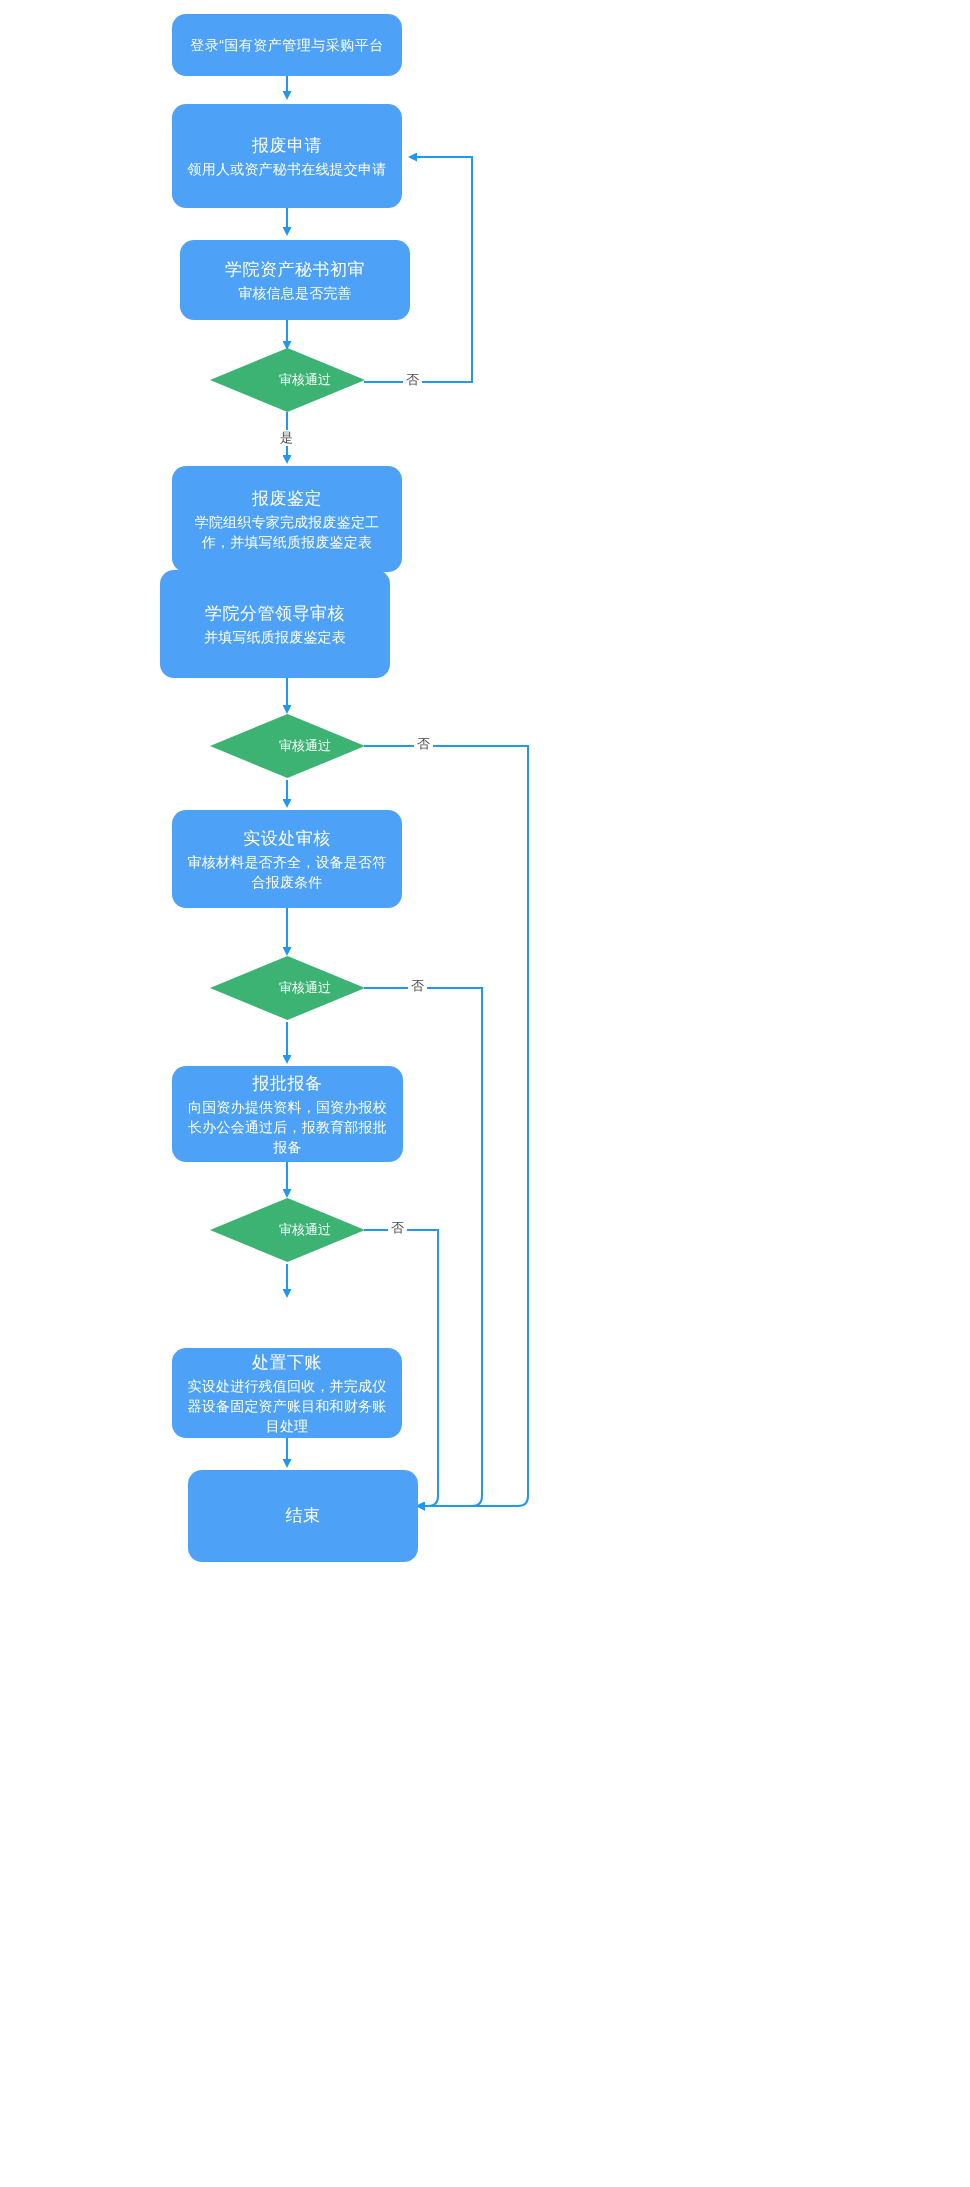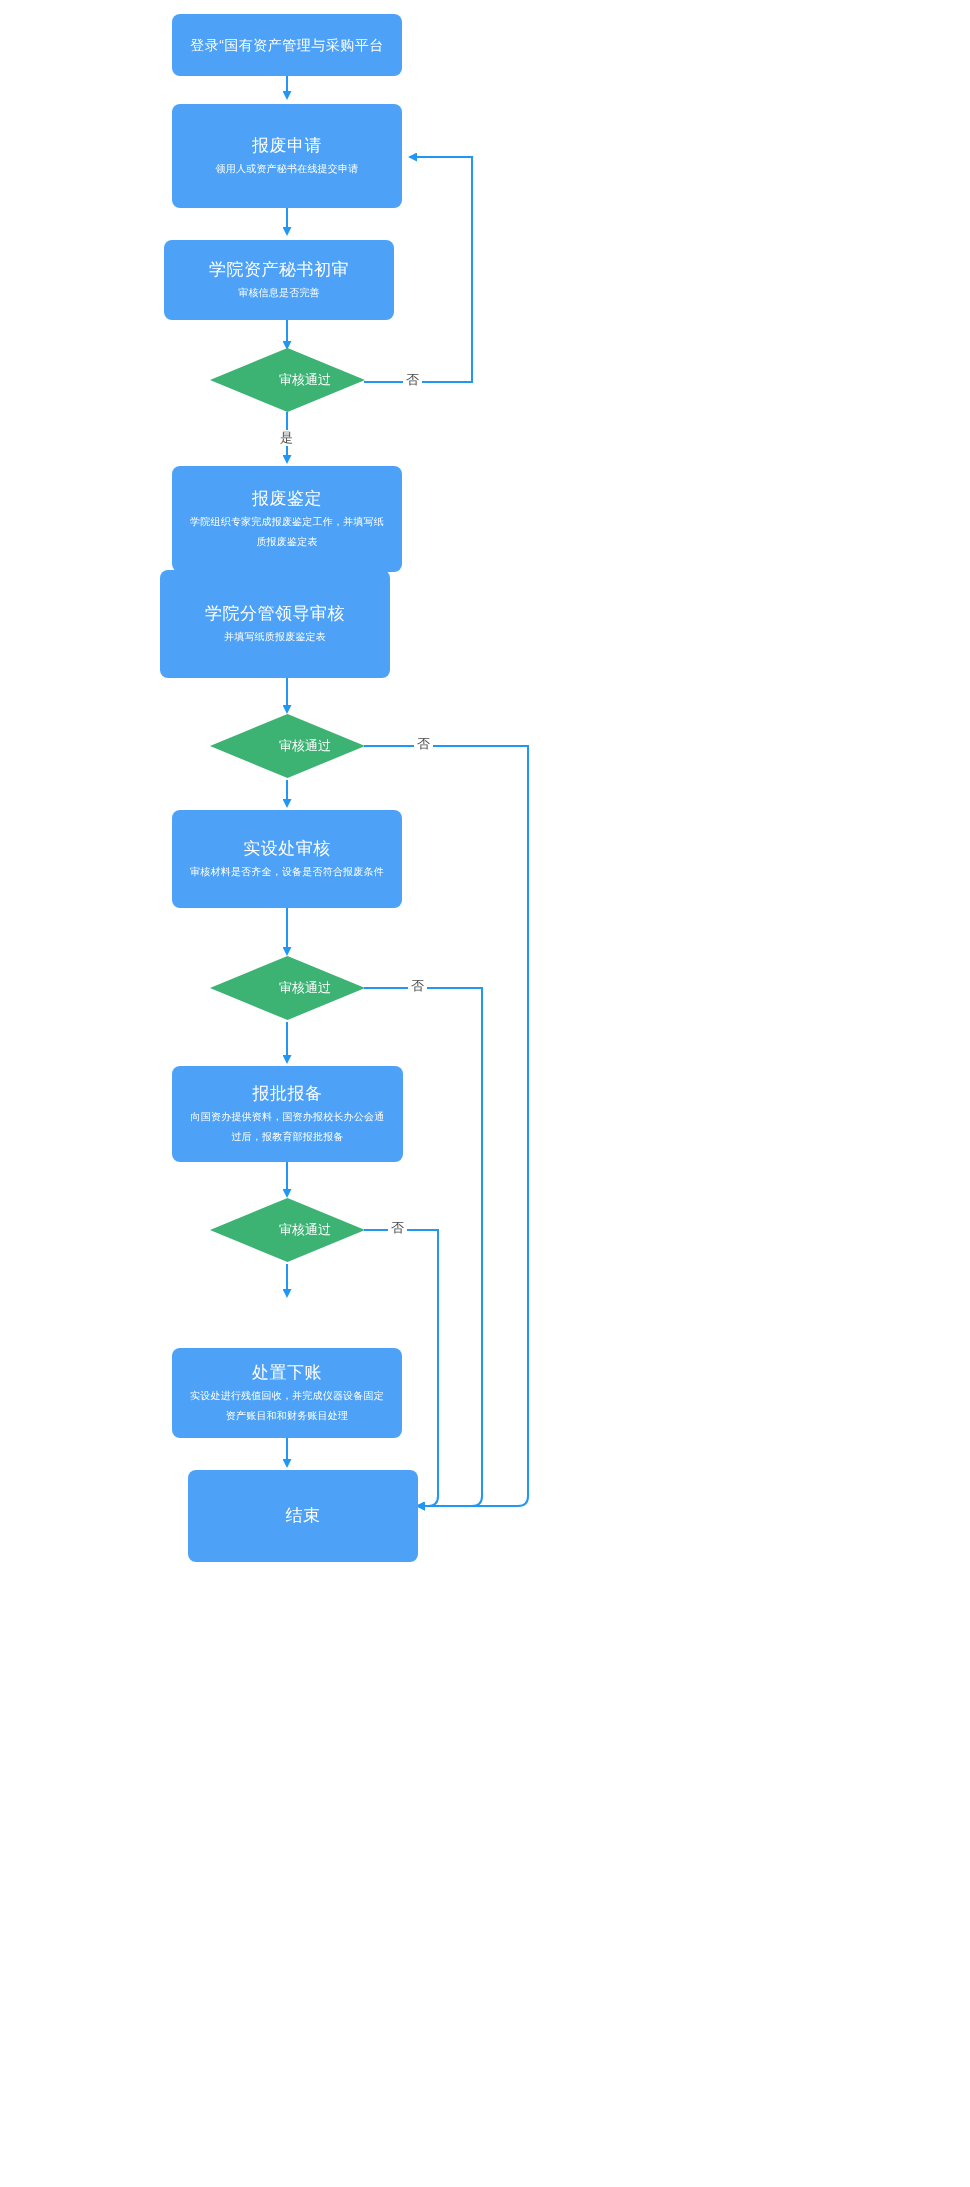--- a/index.html
+++ b/index.html
@@ -29,31 +29,31 @@
     display:flex;
     flex-direction:column;
     align-items:center;
     justify-content:center;
     text-align:center;
     color:#ffffff;
     z-index:2;
   }
   .box{
     background:#4da2f7;
-    border-radius:8px;
+    border-radius:14px;
     padding:6px 14px;
   }
   .box .title{
     font-size:17px;
     line-height:26px;
     font-weight:400;
     letter-spacing:.5px;
   }
   .box .subtitle{
-    font-size:10px;
+    font-size:14px;
     line-height:20px;
     font-weight:400;
     letter-spacing:.2px;
   }
   .box.start .title{
     font-size:14px;
     line-height:22px;
   }
   .box.end .title{
     font-size:17px;
@@ -139,21 +139,21 @@
 
   <div class="node box start" style="left:172px;top:14px;width:230px;height:62px;">
     <div class="title">登录“国有资产管理与采购平台</div>
   </div>
 
   <div class="node box" style="left:172px;top:104px;width:230px;height:104px;">
     <div class="title">报废申请</div>
     <div class="subtitle">领用人或资产秘书在线提交申请</div>
   </div>
 
-  <div class="node box" style="left:164px;top:240px;width:230px;height:80px;">
+  <div class="node box" style="left:180px;top:240px;width:230px;height:80px;">
     <div class="title">学院资产秘书初审</div>
     <div class="subtitle">审核信息是否完善</div>
   </div>
 
   <div class="node diamond" style="left:210px;top:348px;width:155px;height:64px;">
     <div class="dshape"></div>
     <div class="dlabel">审核通过</div>
   </div>
   <div class="edge-label" style="left:403px;top:372px;">否</div>
   <div class="edge-label" style="left:277px;top:430px;">是</div>

